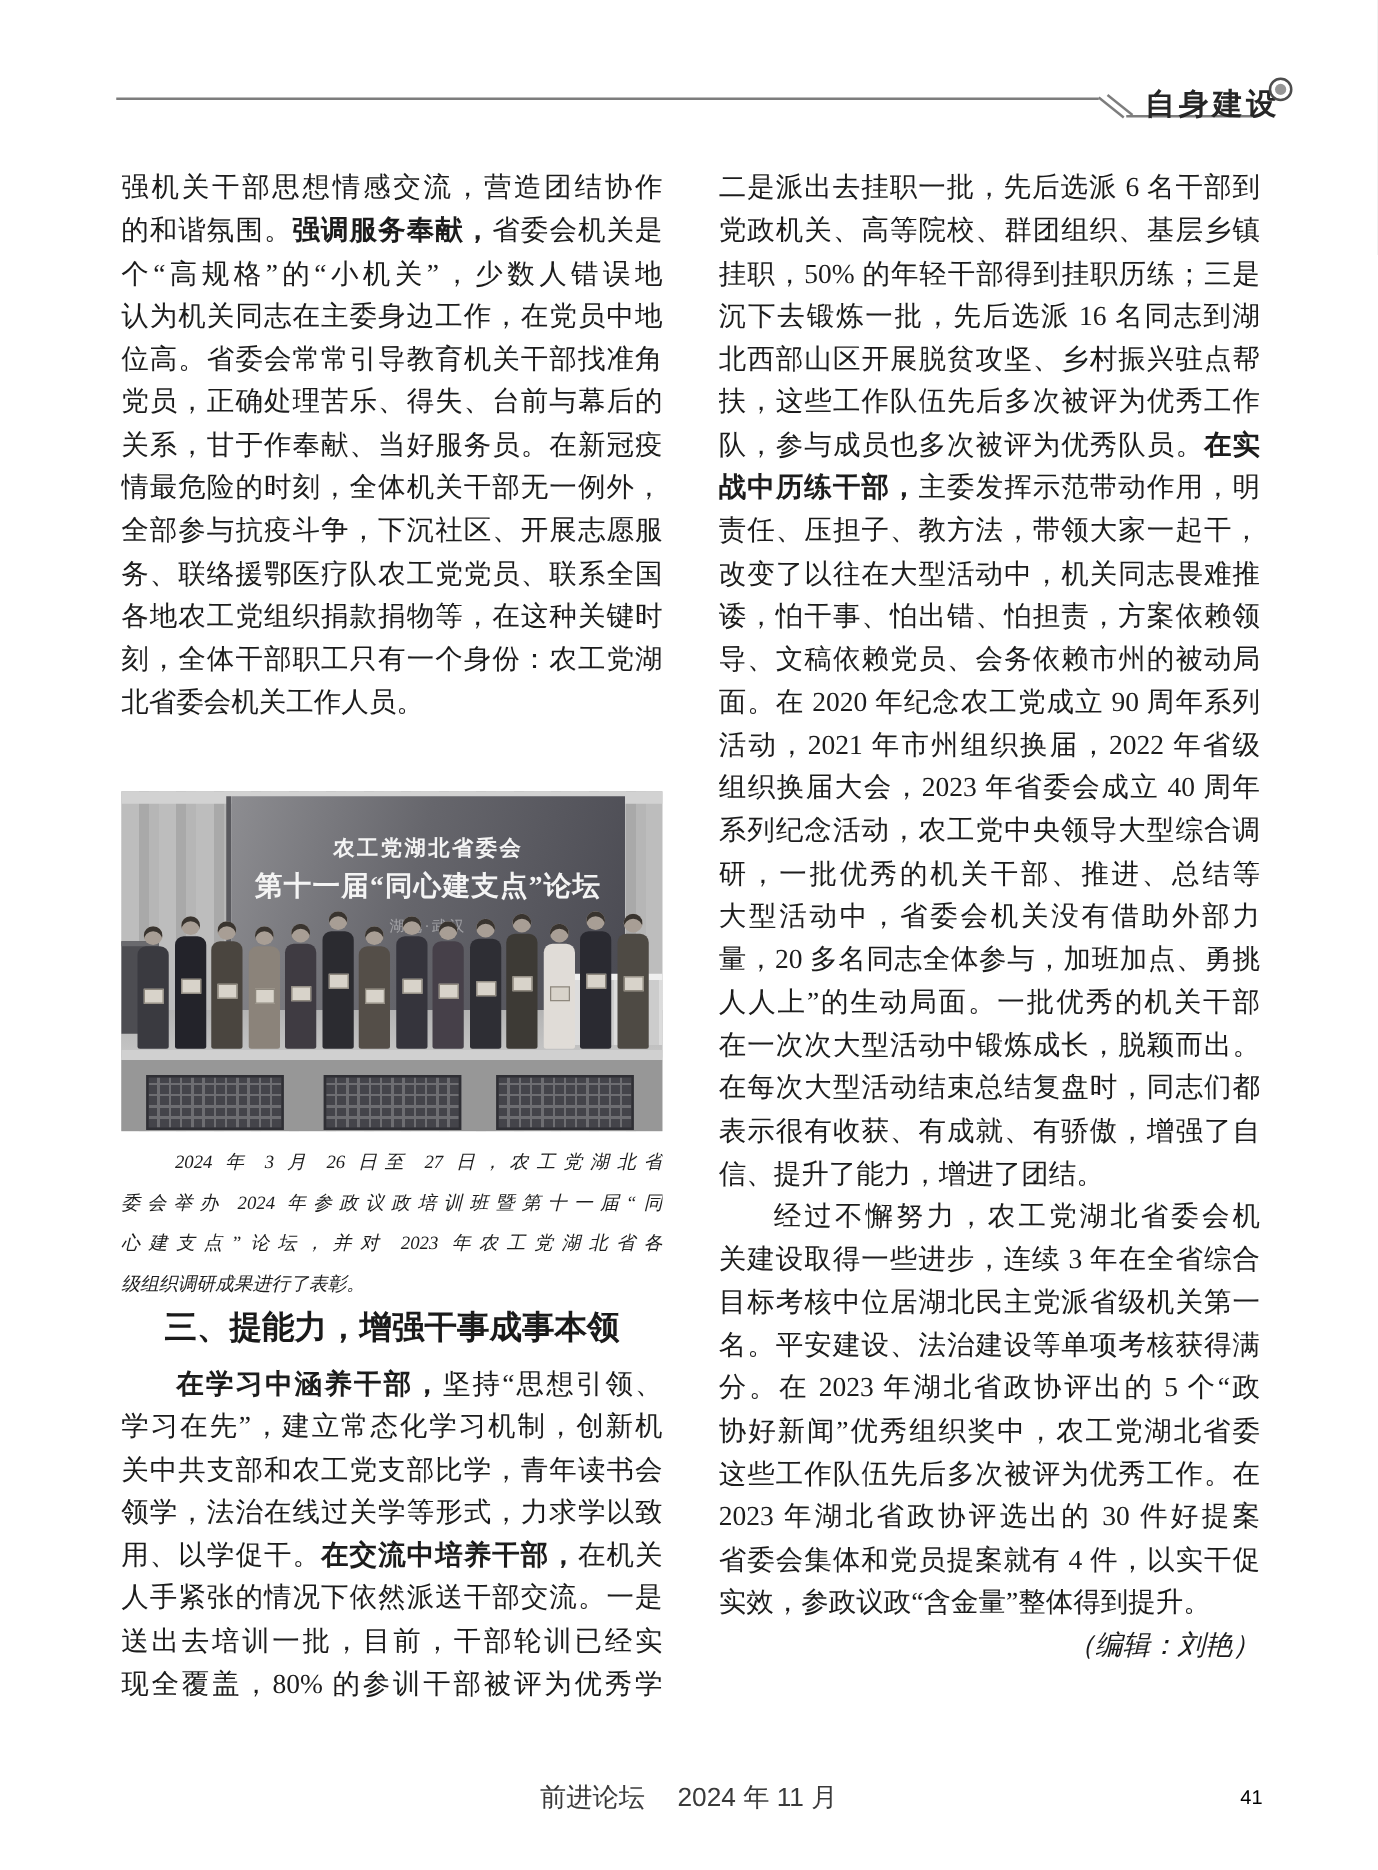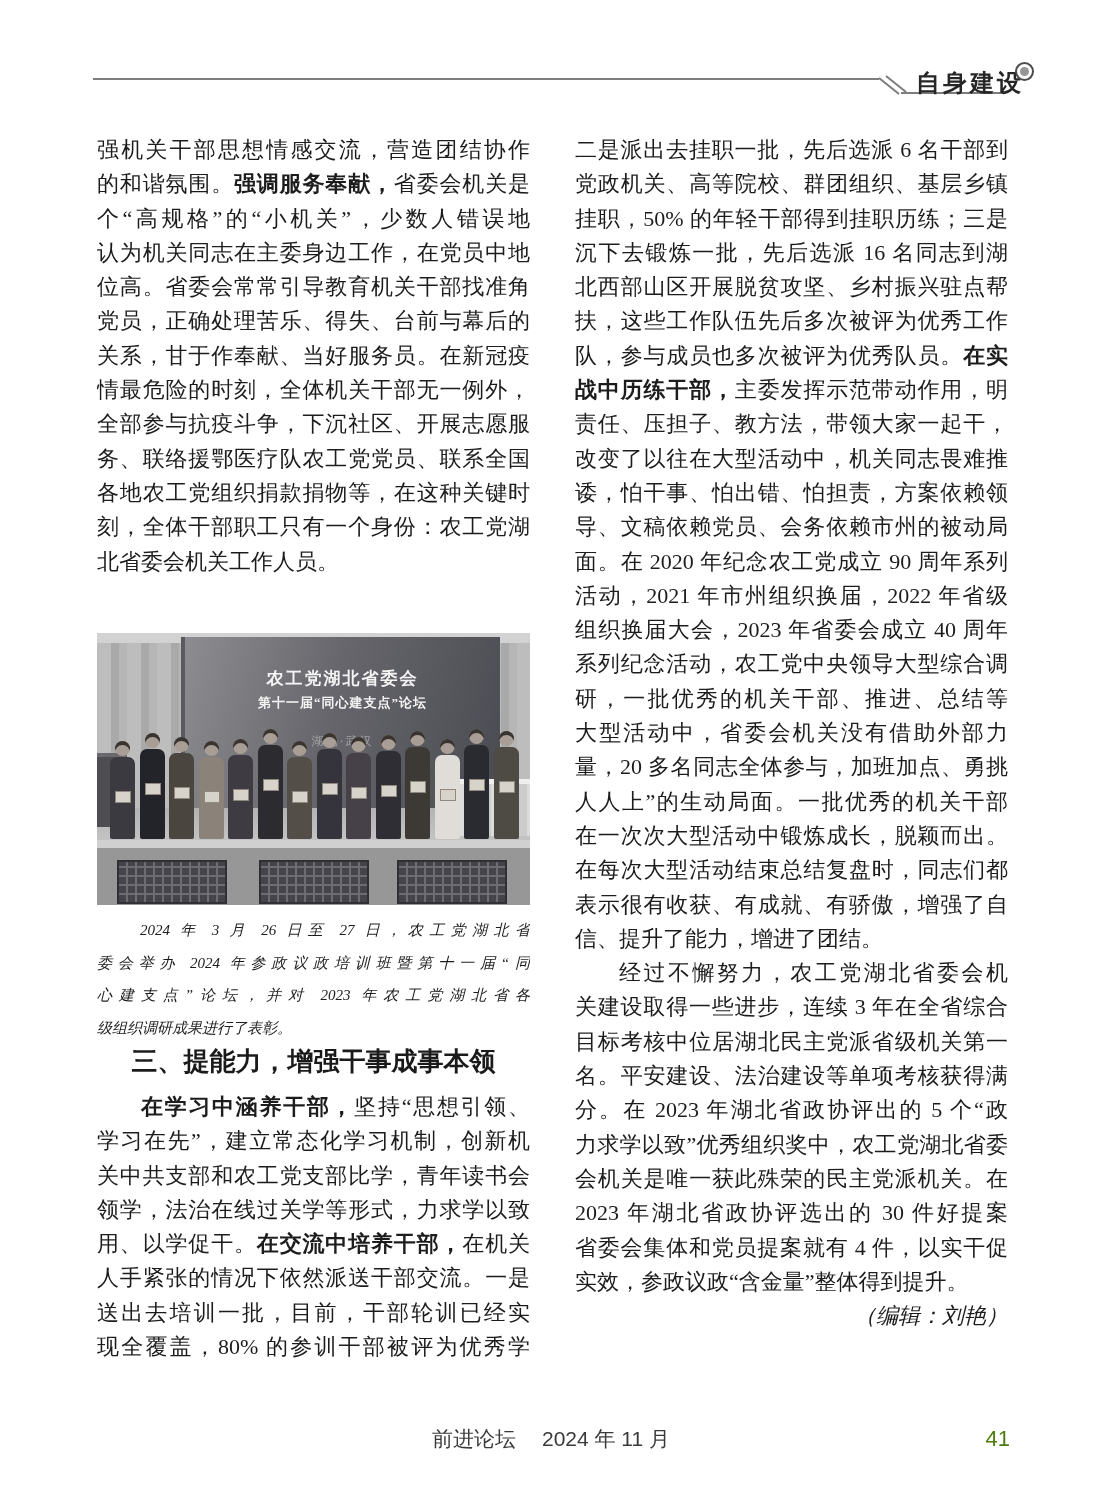--- a/index.html
+++ b/index.html
@@ -38,21 +38,21 @@
   
   .photo{position:absolute;left:97px;top:633px;width:433px;height:272px;overflow:hidden;
         background:repeating-linear-gradient(90deg,#bdbdbd 0 14px,#a9a9a9 14px 22px,#b6b6b6 22px 30px);}
   .photo .ceiling{position:absolute;left:0;top:0;width:100%;height:10px;background:#d2d2d2;}
   .screen{position:absolute;left:88px;top:4px;width:315px;height:176px;
         background:linear-gradient(105deg,#8d8d91 0%,#66666c 45%,#4a4a52 100%);
         box-shadow:-4px 0 0 #59595e;}
   .screen-line1{position:absolute;left:0;top:30px;width:100%;text-align:center;color:#f4f4f4;
         font-weight:700;font-size:17px;letter-spacing:2px;}
   .screen-line2{position:absolute;left:0;top:57px;width:100%;text-align:center;color:#f4f4f4;
-        font-weight:700;font-size:13px;letter-spacing:1px;}
+        font-weight:700;font-size:22px;letter-spacing:1px;}
   .screen-line3{position:absolute;left:0;top:96px;width:100%;text-align:center;color:rgba(255,255,255,.40);
         font-size:12px;letter-spacing:2px;}
   .floor{position:absolute;left:0;top:175px;width:100%;height:38px;background:linear-gradient(#b3b3b3,#c6c6c6);z-index:1;}
   .stage-edge{position:absolute;left:0;top:207px;width:100%;height:10px;background:#d0d0d0;z-index:2;}
   .stage-front{position:absolute;left:0;top:215px;width:100%;height:57px;background:#979797;z-index:2;}
   .lattice{position:absolute;top:12px;width:106px;height:40px;background:#44444a;border:2px solid #2f2f34;
         background-image:repeating-linear-gradient(90deg,transparent 0 7px,#6e6e72 7px 9px),
                          repeating-linear-gradient(0deg,transparent 0 7px,#6e6e72 7px 9px);z-index:3;}
   .podium{position:absolute;left:0;top:120px;width:30px;height:70px;background:#4d4d52;z-index:3;
         border-top:4px solid #6a6a6e;}
@@ -62,21 +62,21 @@
   .person .head{width:15px;height:15px;border-radius:50%;background:#a89e95;margin:0 auto;
         box-shadow:inset 0 4px 0 #39342f;}
   .person .body{width:25px;border-radius:7px 7px 2px 2px;margin:1px auto 0;position:relative;}
   .person .cert{position:absolute;left:5px;top:34px;width:14px;height:10px;background:#d8d3ca;border:1px solid #8e887e;}
 
   
   .footer{position:absolute;left:0;top:1424px;width:1102px;height:30px;line-height:30px;text-align:center;
         font-family:"Liberation Sans","DejaVu Sans",sans-serif;font-size:21px;color:#3a3a3a;}
   .footer .gap{display:inline-block;width:26px;}
   .page-number{position:absolute;left:960px;top:1424px;width:50px;height:30px;line-height:30px;text-align:right;
-        font-family:"Liberation Sans","DejaVu Sans",sans-serif;font-size:22px;color:#4d7c0f;}
+        font-family:"Liberation Sans","DejaVu Sans",sans-serif;font-size:16px;color:#000000;}
 </style>
 </head>
 <body>
 
 <div class="page">
 
   <div class="hrule1"></div>
   <svg class="hslash" viewBox="0 0 38 26">
     <line x1="5" y1="6" x2="25" y2="22" stroke="#7d7d7d" stroke-width="2"></line>
     <line x1="12" y1="4" x2="32" y2="20" stroke="#7d7d7d" stroke-width="2"></line>
@@ -249,22 +249,22 @@
       <div class="tline"><span>人人上”的生动局面。一批优秀的机关干部</span></div>
       <div class="tline"><span>在一次次大型活动中锻炼成长，脱颖而出。</span></div>
       <div class="tline"><span>在每次大型活动结束总结复盘时，同志们都</span></div>
       <div class="tline"><span>表示很有收获、有成就、有骄傲，增强了自</span></div>
       <div class="tline t-last-left"><span>信、提升了能力，增进了团结。</span></div>
       <div class="tline t-indent"><span>经过不懈努力，农工党湖北省委会机</span></div>
       <div class="tline"><span>关建设取得一些进步，连续 3 年在全省综合</span></div>
       <div class="tline"><span>目标考核中位居湖北民主党派省级机关第一</span></div>
       <div class="tline"><span>名。平安建设、法治建设等单项考核获得满</span></div>
       <div class="tline"><span>分。在 2023 年湖北省政协评出的 5 个“政</span></div>
-      <div class="tline"><span>力求学以致”优秀组织奖中，农工党湖北省委</span></div>
-      <div class="tline"><span>会机关是唯一获此殊荣的民主党派机关。在</span></div>
+      <div class="tline"><span>协好新闻”优秀组织奖中，农工党湖北省委</span></div>
+      <div class="tline"><span>这些工作队伍先后多次被评为优秀工作。在</span></div>
       <div class="tline"><span>2023 年湖北省政协评选出的 30 件好提案中，</span></div>
       <div class="tline"><span>省委会集体和党员提案就有 4 件，以实干促</span></div>
       <div class="tline t-last-left"><span>实效，参政议政“含金量”整体得到提升。</span></div>
       <div class="tline t-right t-kai"><span>（编辑：刘艳）</span></div>
     </div>
 
   <div class="footer">
     <span>前进论坛</span><span class="gap"></span><span>2024 年 11 月</span>
   </div>
   <div class="page-number">41</div>

